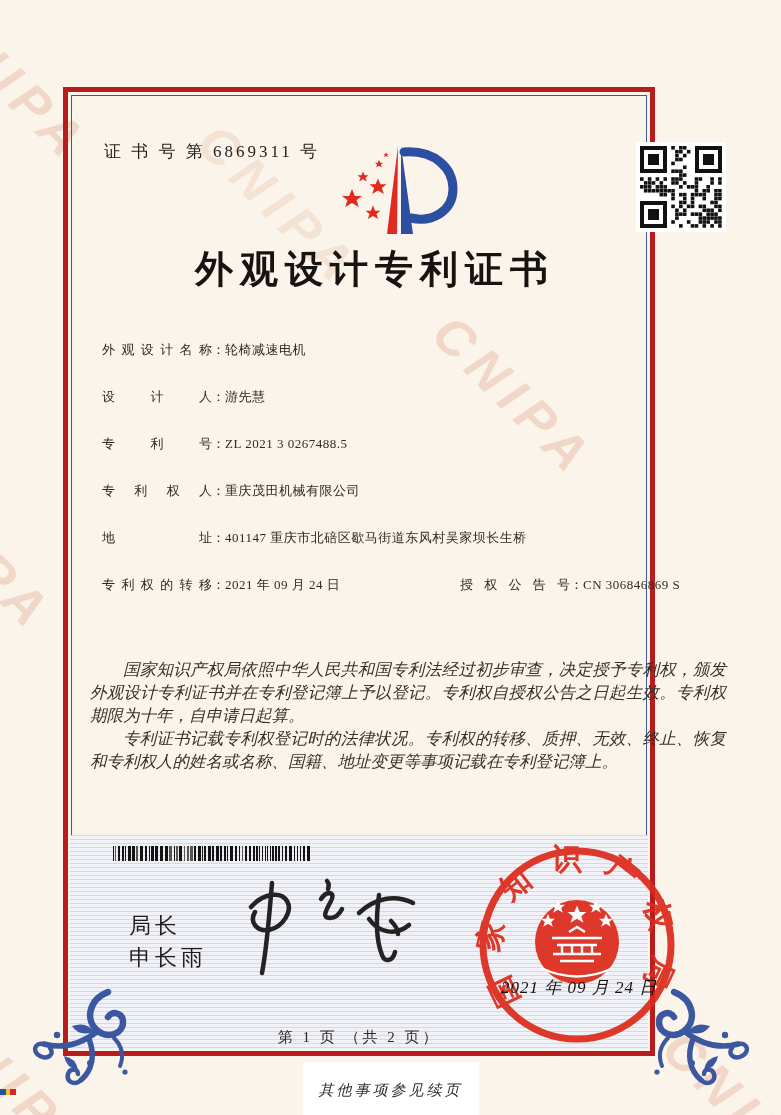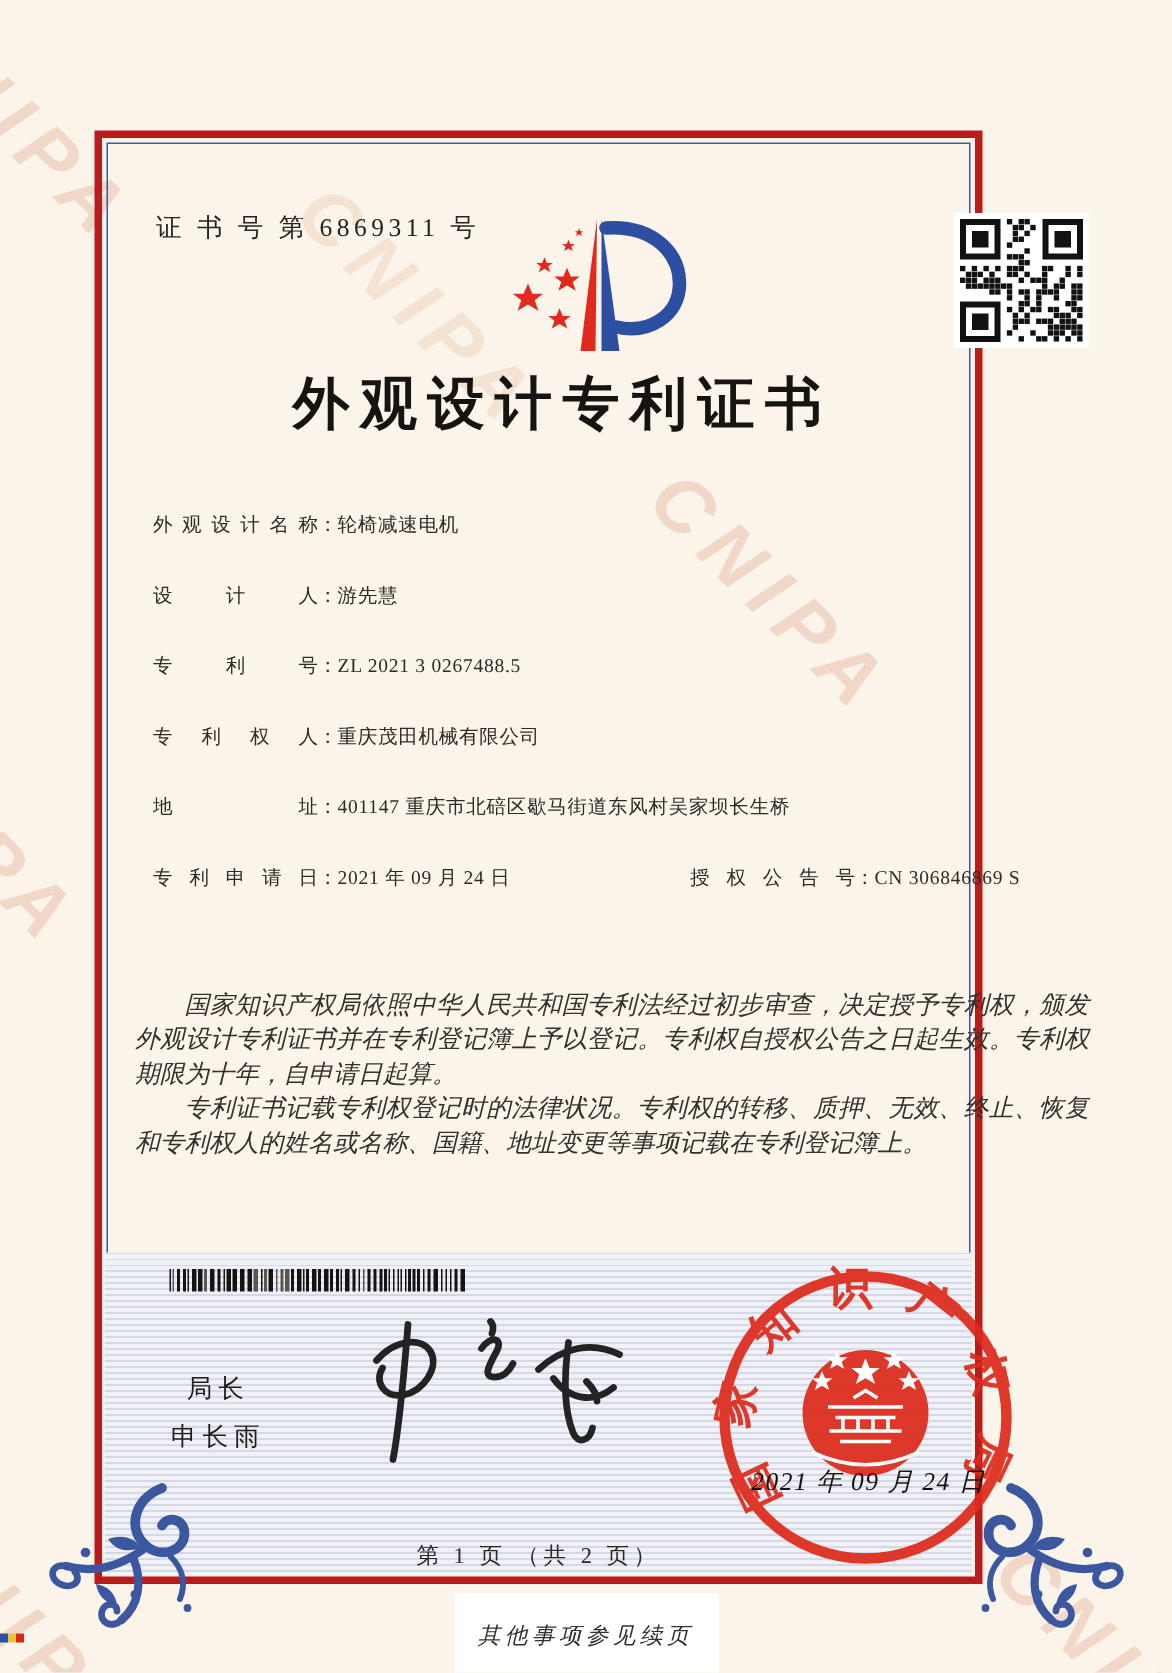--- a/index.html
+++ b/index.html
@@ -59,23 +59,23 @@
     position:absolute;left:22px;top:566px;width:636px;
     font-size:16.5px;line-height:23px;text-align:justify;
     font-style:italic;color:#34302b;
   }
   .body-text p{margin:0;text-indent:2em;}
   
   .barcode{position:absolute;left:45px;top:754px;width:204px;height:15px;display:flex;align-items:stretch;}
   .barcode i{display:block;height:100%;}
   
   .director{
-    position:absolute;left:46px;top:818px;
+    position:absolute;left:61px;top:818px;
     font-family:"Liberation Sans","DejaVu Sans",sans-serif;
-    font-size:17px;line-height:32px;letter-spacing:4px;color:#1f1c1a;text-align:center;
+    font-size:22px;line-height:32px;letter-spacing:4px;color:#1f1c1a;
   }
   .autograph{position:absolute;left:165px;top:783px;width:190px;height:105px;}
   
   .seal{position:absolute;left:406px;top:750px;width:206px;height:206px;opacity:.93;}
   .seal-date{
     position:absolute;left:414px;top:884px;width:194px;text-align:center;
     font-size:17px;letter-spacing:1px;color:#141210;font-style:italic;
   }
   
   .page-info{
@@ -291,21 +291,21 @@
     <div class="field-row">
       <span class="f-label">专利号</span><span class="f-colon">：</span><span class="f-value">ZL 2021 3 0267488.5</span>
     </div>
     <div class="field-row">
       <span class="f-label">专利权人</span><span class="f-colon">：</span><span class="f-value">重庆茂田机械有限公司</span>
     </div>
     <div class="field-row">
       <span class="f-label">地址</span><span class="f-colon">：</span><span class="f-value">401147 重庆市北碚区歇马街道东风村吴家坝长生桥</span>
     </div>
     <div class="field-row">
-      <span class="f-label">专利申请日</span><span class="f-colon">：</span><span class="f-value">2021 年 09 月 24 日</span>
+      <span class="f-label">专利权的转移</span><span class="f-colon">：</span><span class="f-value">2021 年 09 月 24 日</span>
       <span class="grant-right">
         <span class="f-label">授权公告号</span><span class="f-colon">：</span><span class="f-value">CN 306846869 S</span>
       </span>
     </div>
   </div>
 
   <div class="body-text">
     <p>国家知识产权局依照中华人民共和国专利法经过初步审查，决定授予专利权，颁发外观设计专利证书并在专利登记簿上予以登记。专利权自授权公告之日起生效。专利权期限为十年，自申请日起算。</p>
     <p>专利证书记载专利权登记时的法律状况。专利权的转移、质押、无效、终止、恢复和专利权人的姓名或名称、国籍、地址变更等事项记载在专利登记簿上。</p>
   </div>

